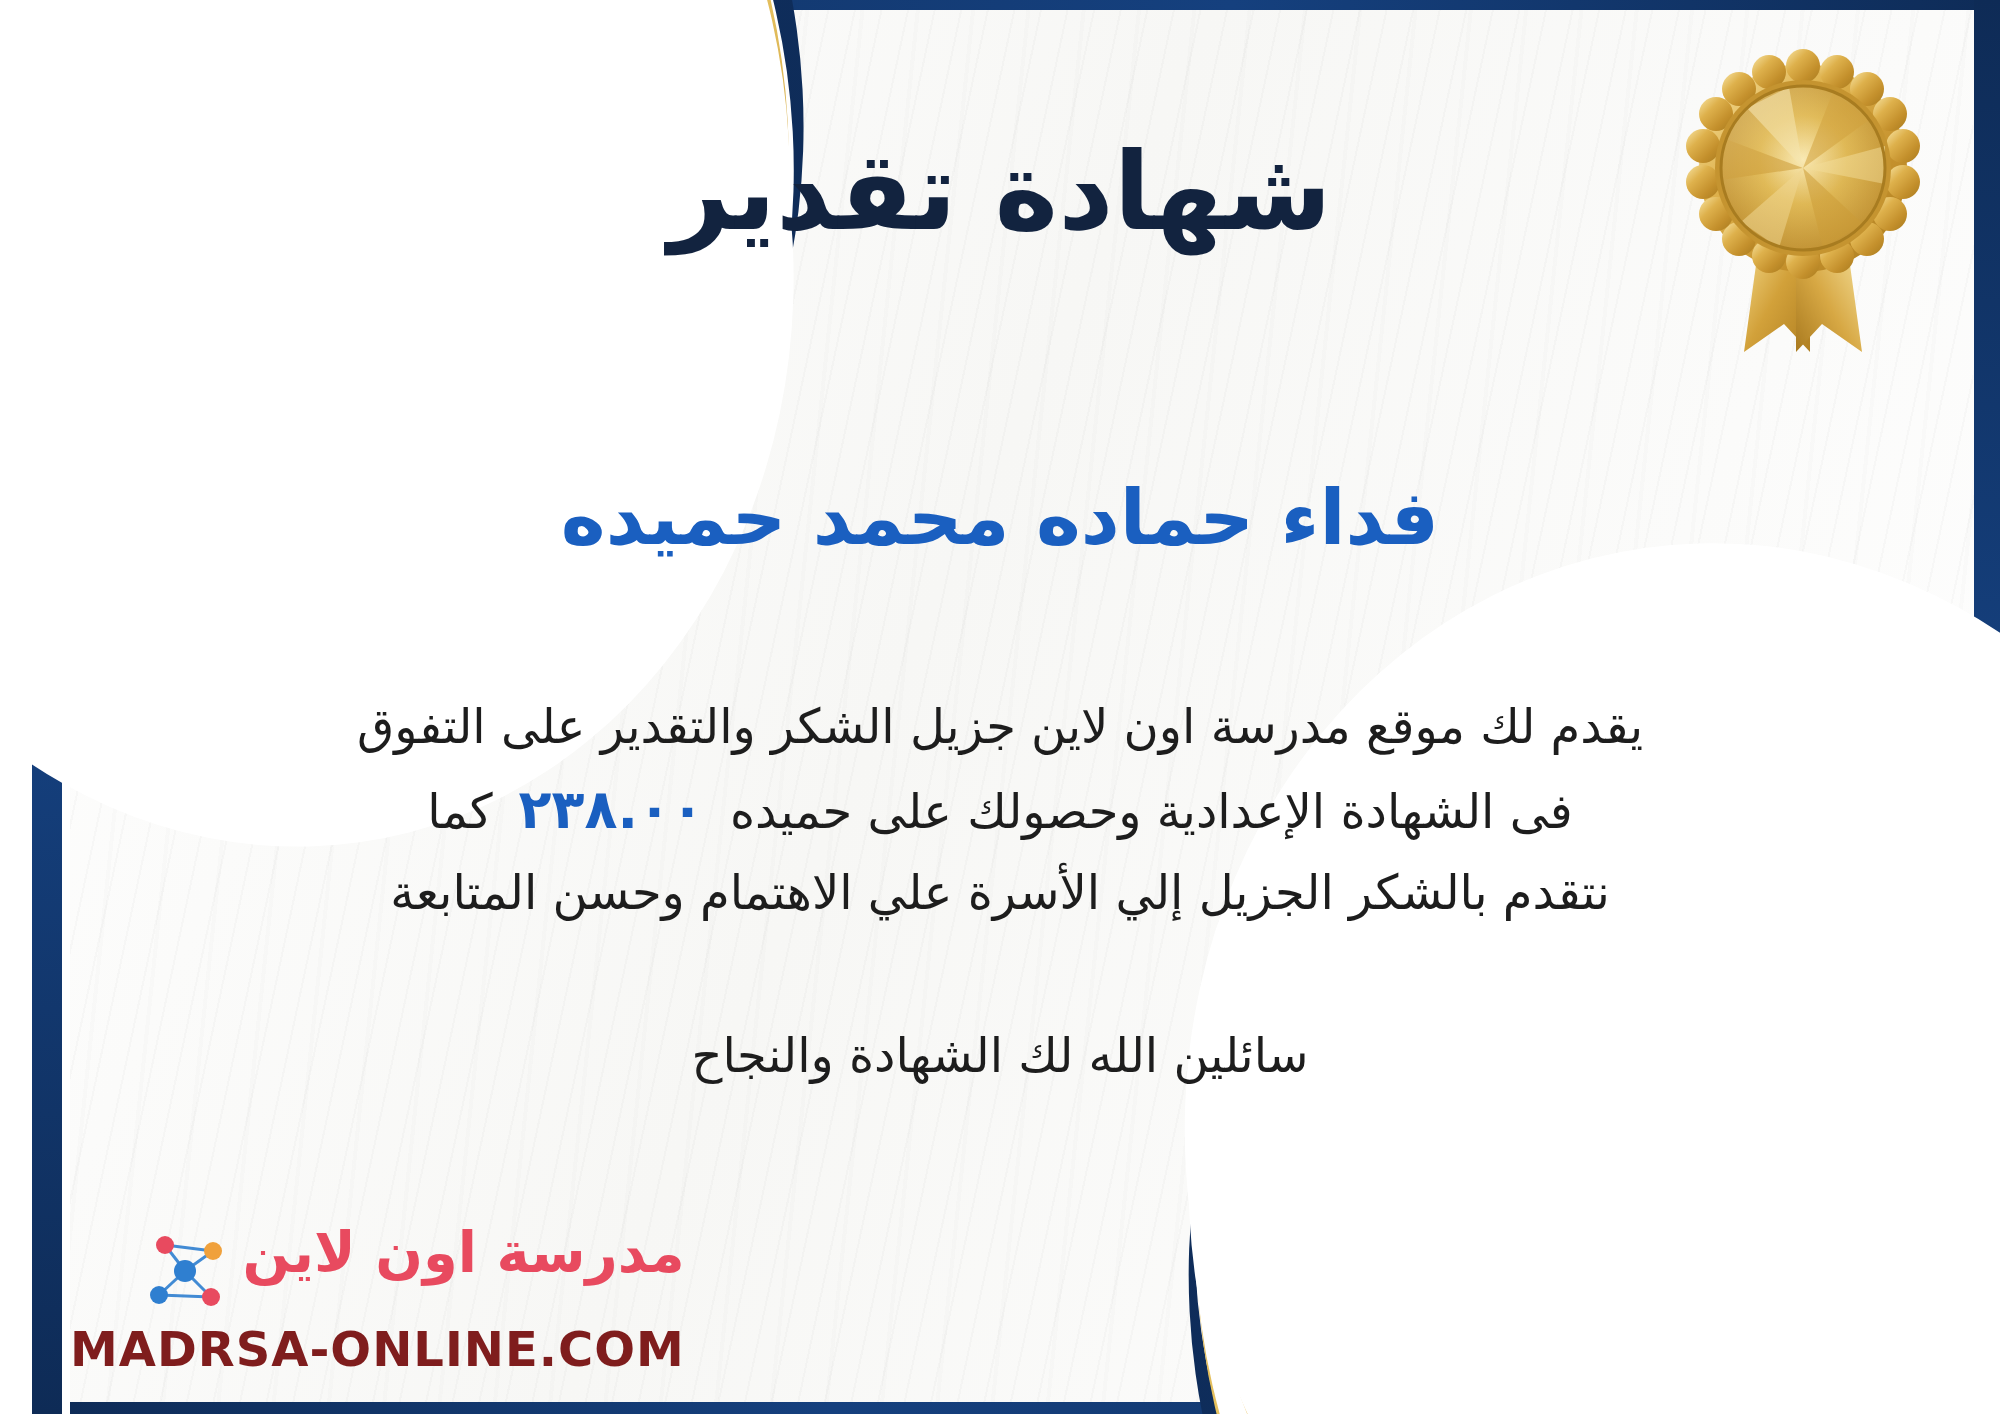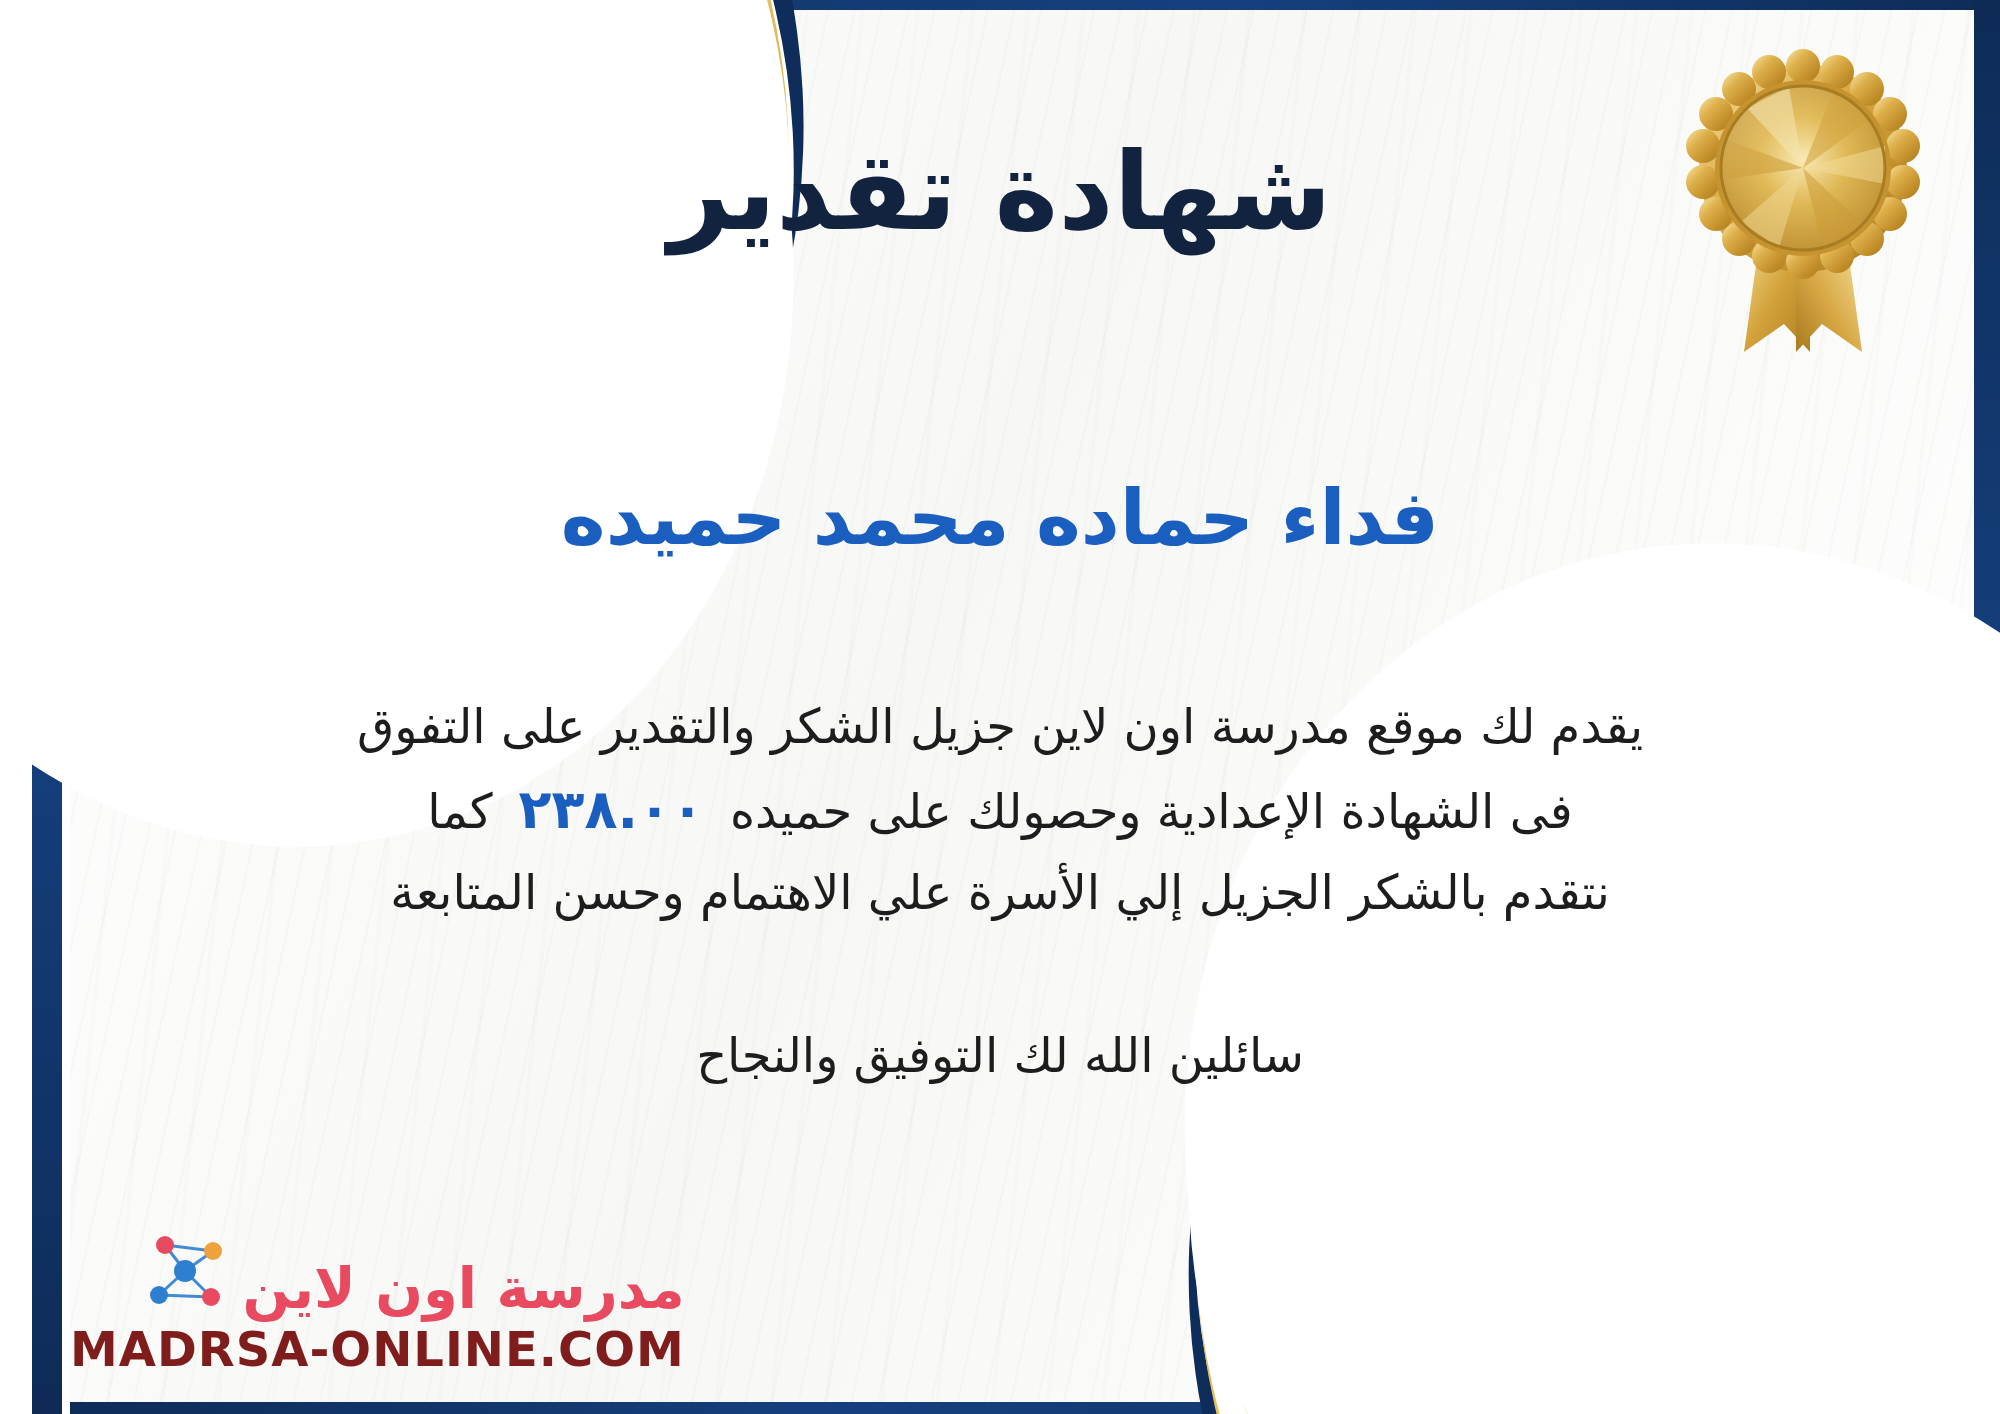--- a/index.html
+++ b/index.html
@@ -318,21 +318,21 @@
     left: 38px;
     bottom: 38px;
     z-index: 7;
     display: flex;
     flex-direction: column;
     align-items: flex-start;
     direction: rtl;
   }
   .brand-row {
     display: flex;
-    align-items: flex-end;
+    align-items: flex-start;
     gap: 12px;
   }
   .brand-ar {
     font-size: 56px;
     font-weight: 700;
     color: #e84a5f;
     line-height: 1;
     direction: rtl;
     white-space: nowrap;
   }
@@ -465,21 +465,21 @@
 
     <div class="body-block">
       <div class="body-line">يقدم لك موقع مدرسة اون لاين جزيل الشكر  والتقدير على التفوق</div>
 
       <div class="body-line">
         <span>فى الشهادة الإعدادية وحصولك على حميده</span><span class="score">٢٣٨.٠٠</span><span>كما</span>
       </div>
 
       <div class="body-line">نتقدم  بالشكر الجزيل إلي الأسرة علي الاهتمام وحسن المتابعة</div>
 
-      <div class="closing-line">سائلين الله لك التوفيق  والنجاح</div>
+      <div class="closing-line">سائلين الله لك الشهادة  والنجاح</div>
     </div>
   </div>
 
   <div class="brand">
     <div class="brand-row">
       <span class="brand-ar">مدرسة اون لاين</span>
       <span class="brand-mark">
         <svg viewBox="0 0 92 92" width="92" height="92" aria-hidden="true">
           <g stroke="#2f7fd0" stroke-width="3" fill="none" opacity="0.9">
             <line x1="46" y1="46" x2="26" y2="20"></line>

